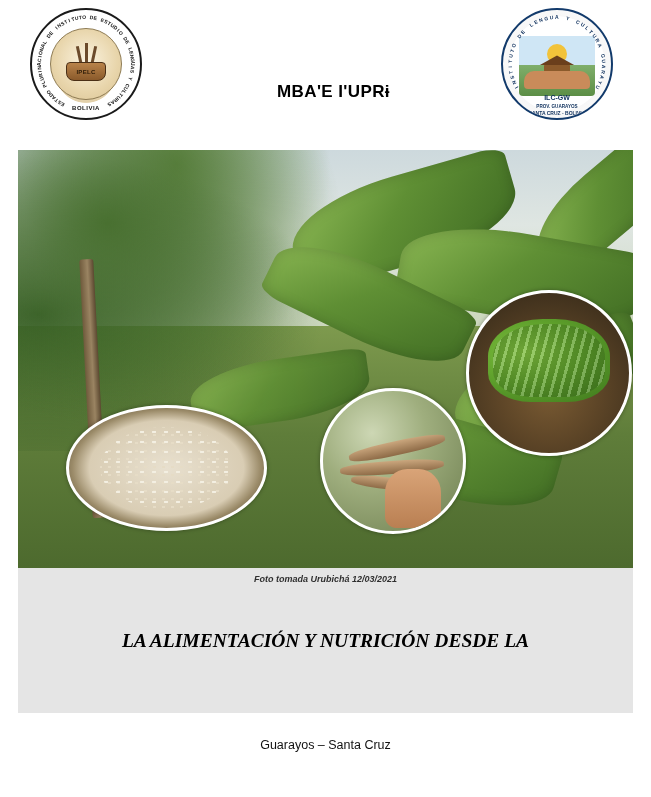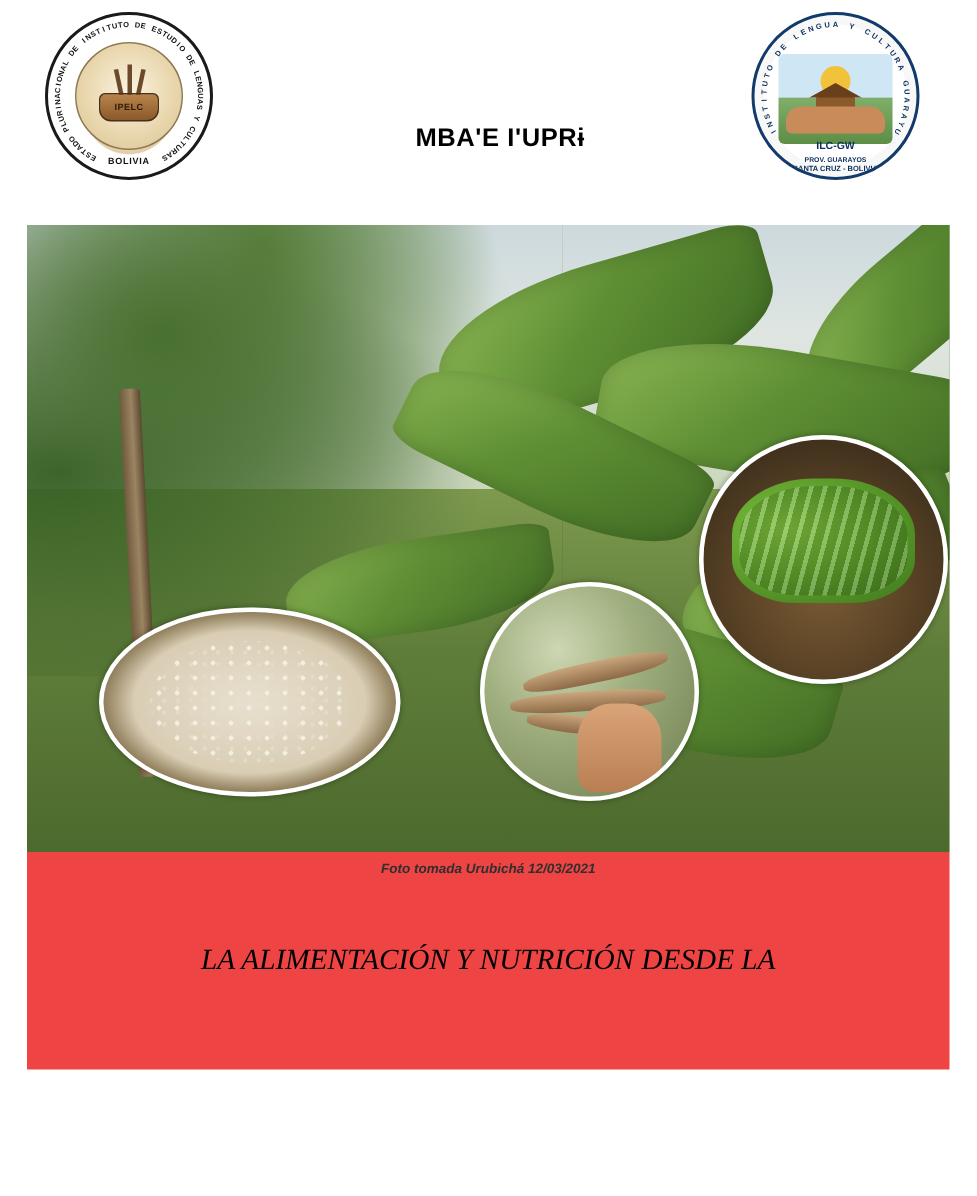--- a/index.html
+++ b/index.html
@@ -340,39 +340,39 @@
     border-radius: 45% 45% 35% 35%;
   }
 
   
   .green-block {
     position: absolute;
     left: 18px;
     top: 568px;
     width: 615px;
     height: 145px;
-    background: #ef4444;
+    background: #e5e5e5;
     display: flex;
     align-items: center;
     justify-content: center;
   }
   .green-caption {
     position: absolute;
     left: 0; right: 0;
     top: 6px;
     text-align: center;
     font-size: 9px;
     font-style: italic;
     font-weight: bold;
     color: #2f2f2f;
   }
   .main-title {
     font-family: "Liberation Serif", serif;
     font-style: italic;
-    font-weight: normal;
+    font-weight: bold;
     font-size: 19.5px;
     line-height: 1.5;
     text-align: center;
     color: #000;
     padding: 0 40px;
   }
 
   
   .footer {
     position: absolute;
@@ -557,14 +557,15 @@
     </div>
   </div>
 
   <div class="green-block">
     <div class="green-caption">Foto tomada Urubichá 12/03/2021</div>
     <div class="main-title">
       <span>LA ALIMENTACIÓN Y NUTRICIÓN DESDE LA</span><br>
     </div>
   </div>
 
+  <div class="footer">Guarayos – Santa Cruz</div>
 
 </div>
 
 </body></html>

